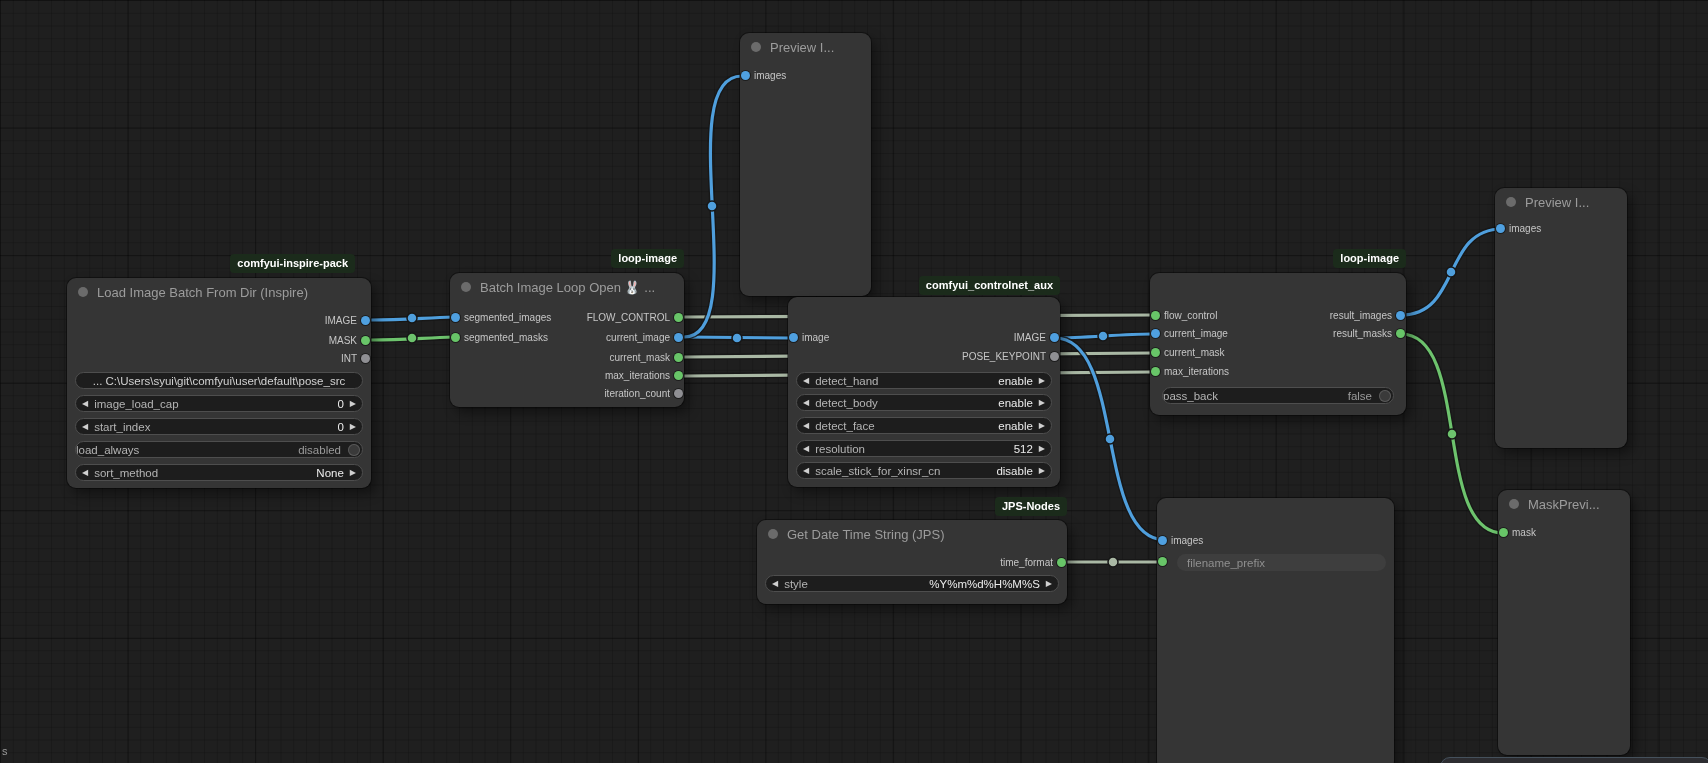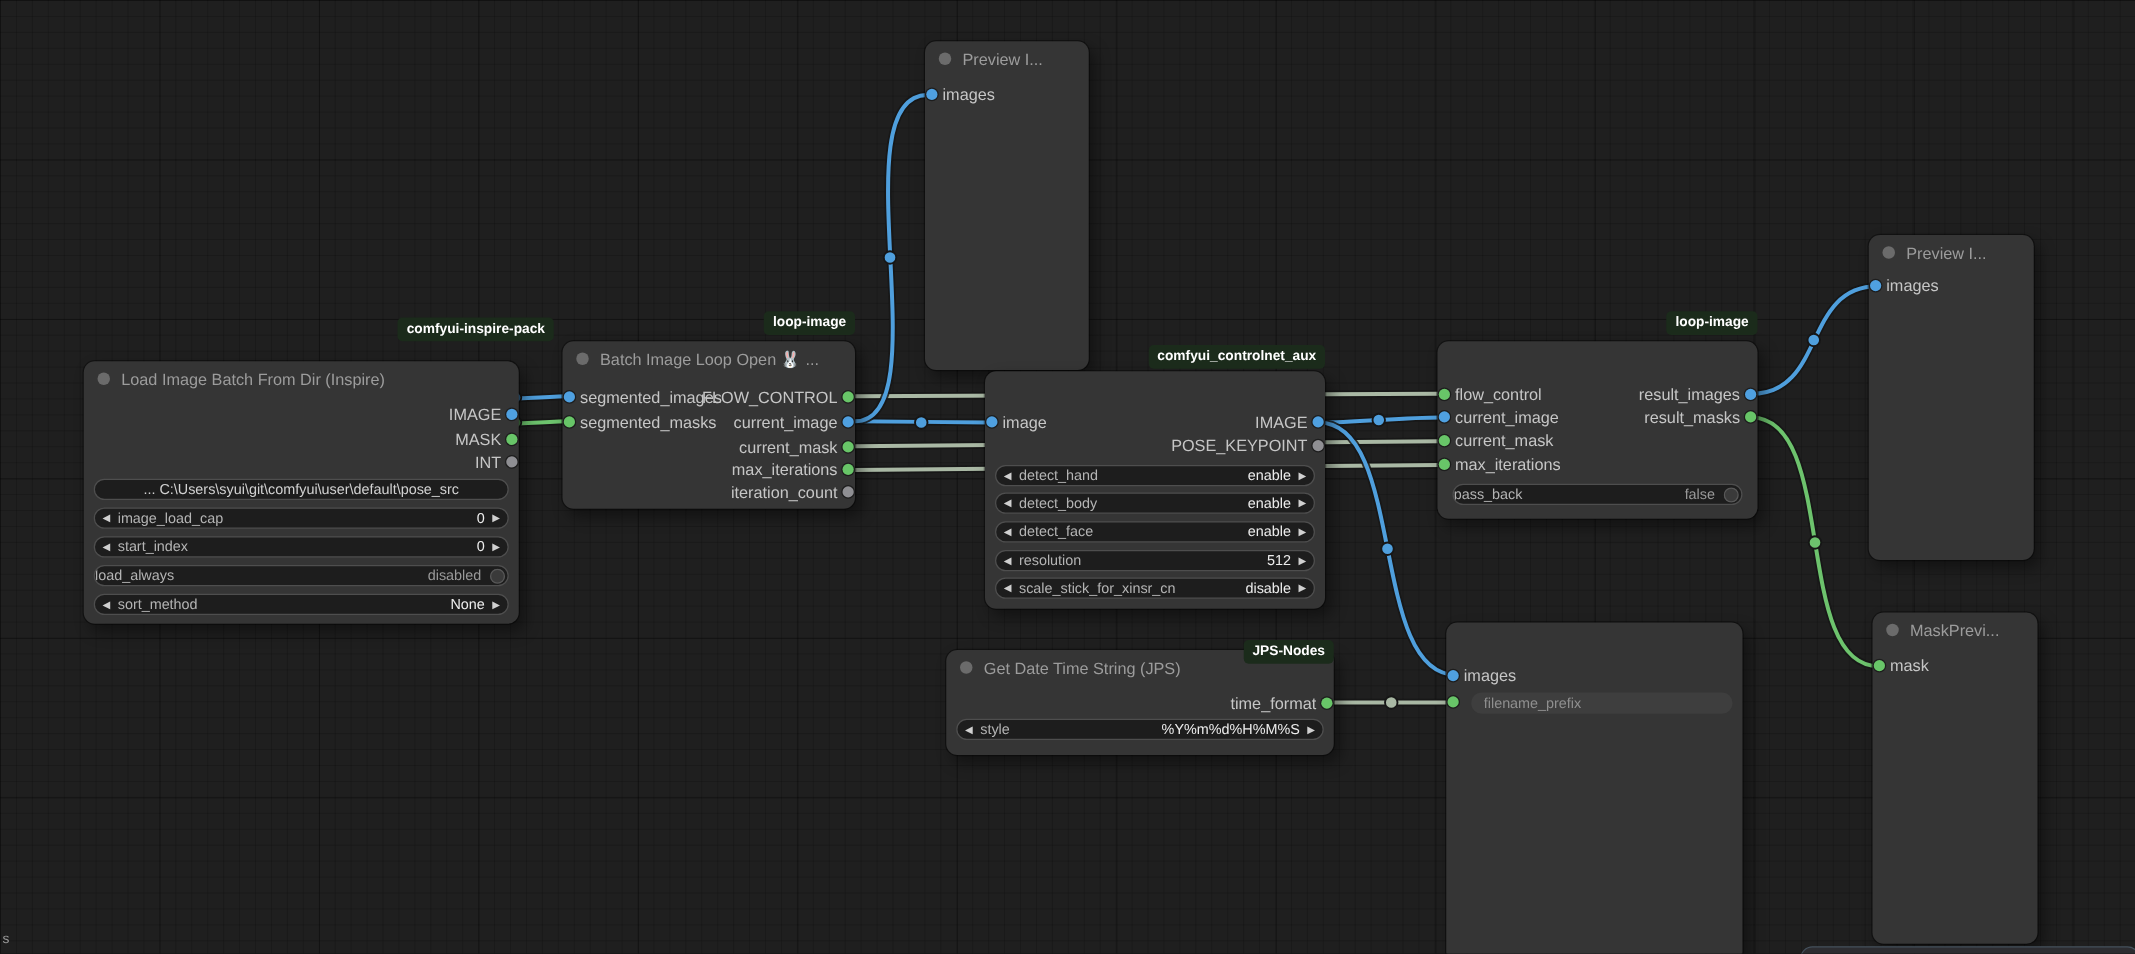--- a/index.html
+++ b/index.html
@@ -12,21 +12,21 @@
       linear-gradient(rgba(0,0,0,.17) 1px, transparent 1px),
       linear-gradient(90deg, rgba(0,0,0,.17) 1px, transparent 1px);
     background-size:127.6px 127.6px,127.6px 127.6px,12.76px 12.76px,12.76px 12.76px;
     font-family:"Liberation Sans",sans-serif;
   }
   .node{position:absolute;background:#353535;border-radius:9px;z-index:2;
         box-shadow:0 0 0 1px rgba(0,0,0,.40), 5px 6px 12px rgba(0,0,0,.42);}
   .ntitle{position:absolute;top:0;left:0;right:0;height:28px;padding-left:20px;}
   .cdot{position:absolute;left:11px;top:9px;width:10px;height:10px;border-radius:50%;background:#6b6b6b;}
   .ttext{position:absolute;left:30px;right:6px;top:7px;font-size:13px;color:#9c9c9c;white-space:nowrap;overflow:hidden;}
-  .slot{position:absolute;height:17px;line-height:17px;font-size:13px;color:#c6c6c6;white-space:nowrap;}
+  .slot{position:absolute;height:17px;line-height:17px;font-size:10px;color:#c6c6c6;white-space:nowrap;}
   .slot.in{left:0;padding-left:14px;}
   .slot.out{right:0;padding-right:14px;text-align:right;}
   .sdot{position:absolute;top:4px;width:9px;height:9px;border-radius:50%;box-shadow:0 0 0 1px rgba(0,0,0,.45);}
   .slot.in .sdot{left:1px;}
   .slot.out .sdot{right:1px;}
   .c-blue{background:#4fa0e0;}
   .c-green{background:#68c568;}
   .c-gray{background:#8f8f93;}
   .widget{position:absolute;left:8px;right:8px;height:17px;background:#1d1d1d;border:1px solid #4e4e4e;
           border-radius:9px;display:flex;align-items:center;font-size:11.5px;color:#b9b9b9;box-sizing:border-box;overflow:hidden;}
@@ -127,27 +127,27 @@
     <circle class="dg" cx="412" cy="338" r="5"></circle>
     <circle class="db" cx="737" cy="338" r="5"></circle>
     <circle class="db" cx="712" cy="206" r="5"></circle>
     <circle class="db" cx="1103" cy="336" r="5"></circle>
     <circle class="db" cx="1110" cy="439" r="5"></circle>
     <circle class="dp" cx="1113" cy="562" r="5"></circle>
     <circle class="db" cx="1451" cy="272" r="5"></circle>
     <circle class="dg" cx="1452" cy="434" r="5"></circle>
   </svg>
 
-  <div class="tag" style="top:254px;right:1265px">comfyui-inspire-pack</div>
+  <div class="tag" style="top:254px;right:1353px">comfyui-inspire-pack</div>
   <div class="tag" style="top:249px;right:1024px">loop-image</div>
   <div class="tag" style="top:276px;right:648px">comfyui_controlnet_aux</div>
-  <div class="tag" style="top:512px;right:641px">JPS-Nodes</div>
+  <div class="tag" style="top:497px;right:641px">JPS-Nodes</div>
   <div class="tag" style="top:249px;right:302px">loop-image</div>
 
-  <div class="node" style="left:67px;top:289px;width:348px;height:210px">
+  <div class="node" style="left:67px;top:278px;width:304px;height:210px">
     <div class="ntitle">
       <span class="cdot"></span>
       <span class="ttext">Load Image Batch From Dir (Inspire)</span>
     </div>
     <div class="slot out" style="top:34px">
       <span>IMAGE</span>
       <span class="sdot c-blue"></span>
     </div>
     <div class="slot out" style="top:54px">
       <span>MASK</span>

